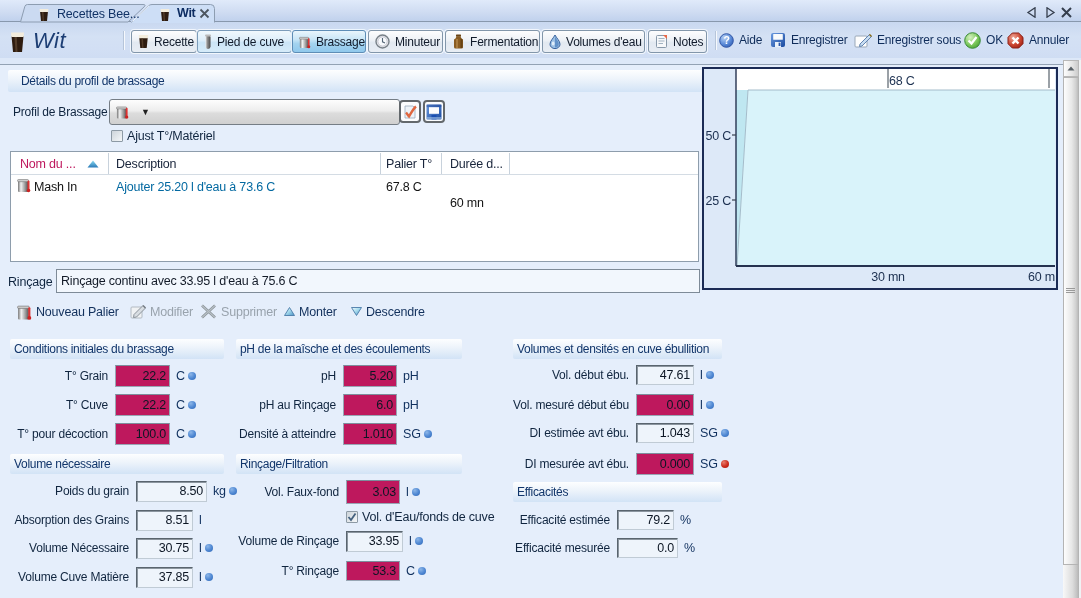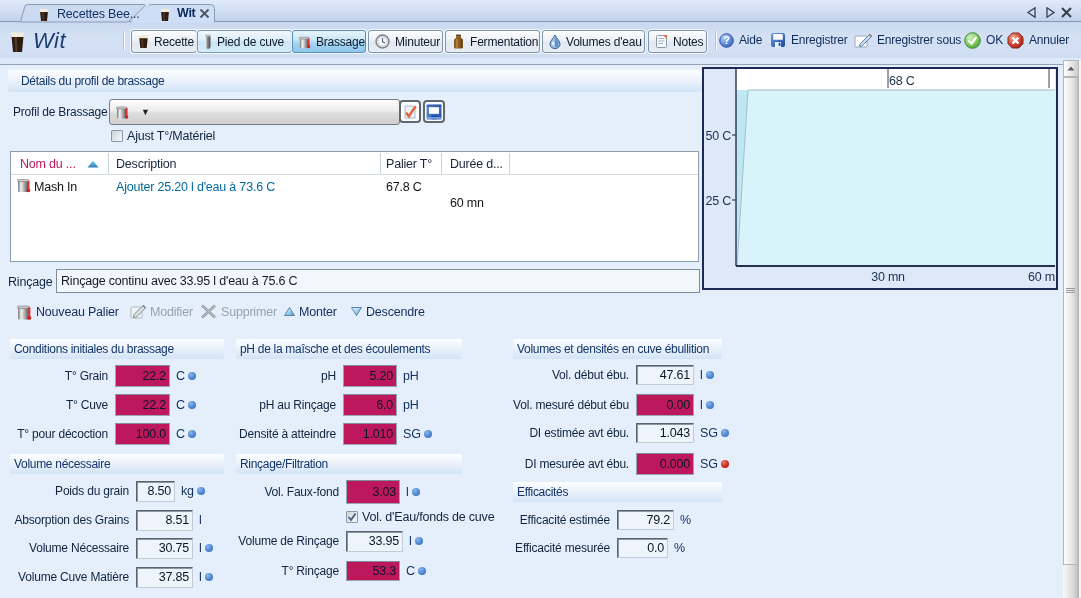--- a/index.html
+++ b/index.html
@@ -310,21 +310,21 @@
   </div>
 <div class="row" style="left:10px;top:423px">
     <span class="lab" style="width:98px">T° pour décoction</span>
     <span class="inp" style="width:55px">100.0</span>
     <span class="unit">C</span>
     <span class="dotb"></span>
   </div>
 
 <div class="row" style="left:10px;top:480px">
     <span class="lab" style="width:119px">Poids du grain</span>
-    <span class="sunk" style="width:39px">8.50</span>
+    <span class="sunk" style="width:71px">8.50</span>
     <span class="unit">kg</span>
     <span class="dotb"></span>
   </div>
 <div class="row" style="left:10px;top:509px">
     <span class="lab" style="width:119px">Absorption des Grains</span>
     <span class="sunk" style="width:57px">8.51</span>
     <span class="unit">l</span>
   </div>
 <div class="row" style="left:10px;top:537px">
     <span class="lab" style="width:119px">Volume Nécessaire</span>
@@ -406,21 +406,21 @@
     <span class="unit">SG</span>
     <span class="dotr"></span>
   </div>
 <div class="row" style="left:513px;top:510px;height:20px">
     <span class="lab" style="width:97px">Efficacité estimée</span>
     <span class="sunk" style="width:57px;height:20px">79.2</span>
     <span class="unit">%</span>
   </div>
 <div class="row" style="left:513px;top:538px;height:20px">
     <span class="lab" style="width:97px">Efficacité mesurée</span>
-    <span class="sunk" style="width:51px;height:20px">0.0</span>
+    <span class="sunk" style="width:61px;height:20px">0.0</span>
     <span class="unit">%</span>
   </div>
 <svg class="abs" style="left:702px;top:67px" width="356" height="223" viewBox="0 0 356 223">
  <rect x="1" y="1" width="354" height="221" fill="#dde9f8" stroke="#1b2b55" stroke-width="2"></rect>
  <rect x="34" y="2" width="319" height="197" fill="#ffffff"></rect>
  <polygon points="34,23 46,23 35,199 34,199" fill="#bfe7f1"></polygon>
  <polygon points="35,199 46,23 353,23 353,199" fill="#d9f3fa"></polygon>
  <path d="M35,199 L46,23 L353,23" fill="none" stroke="#a4bcca" stroke-width="1"></path>
  <line x1="34" y1="2" x2="34" y2="199" stroke="#25324f" stroke-width="1.4"></line>
  <line x1="34" y1="199" x2="353" y2="199" stroke="#25324f" stroke-width="2"></line>

